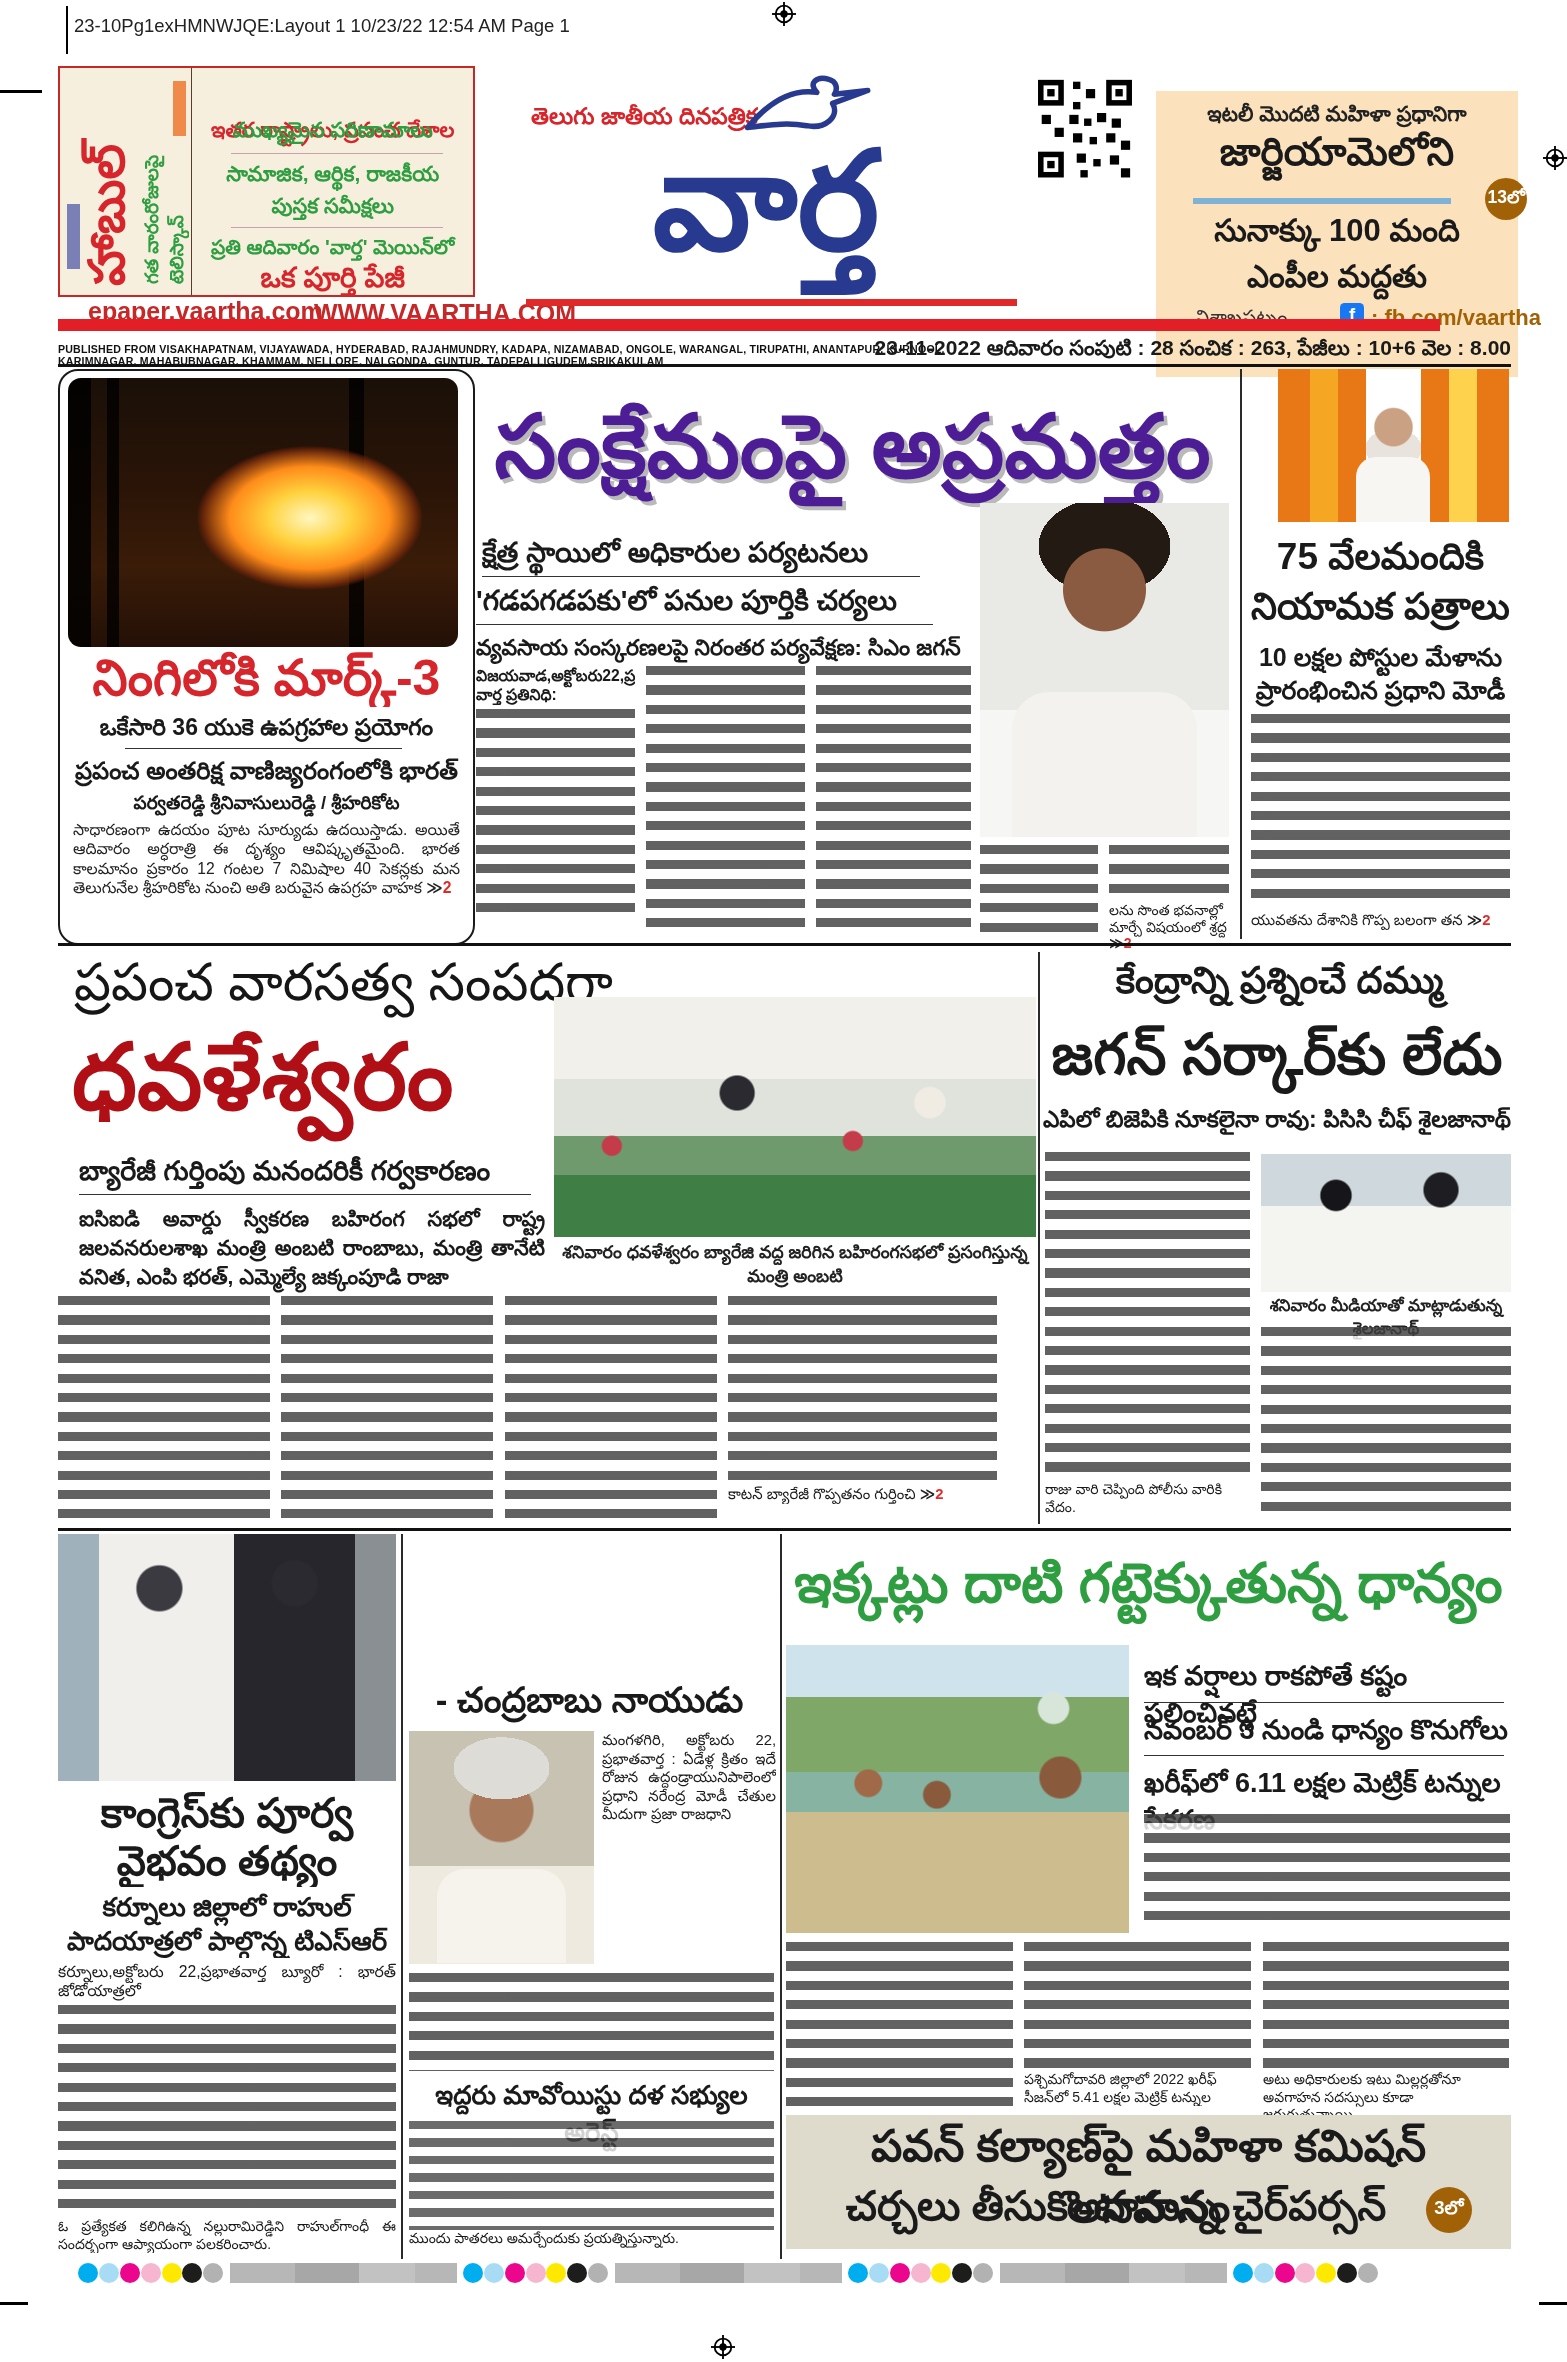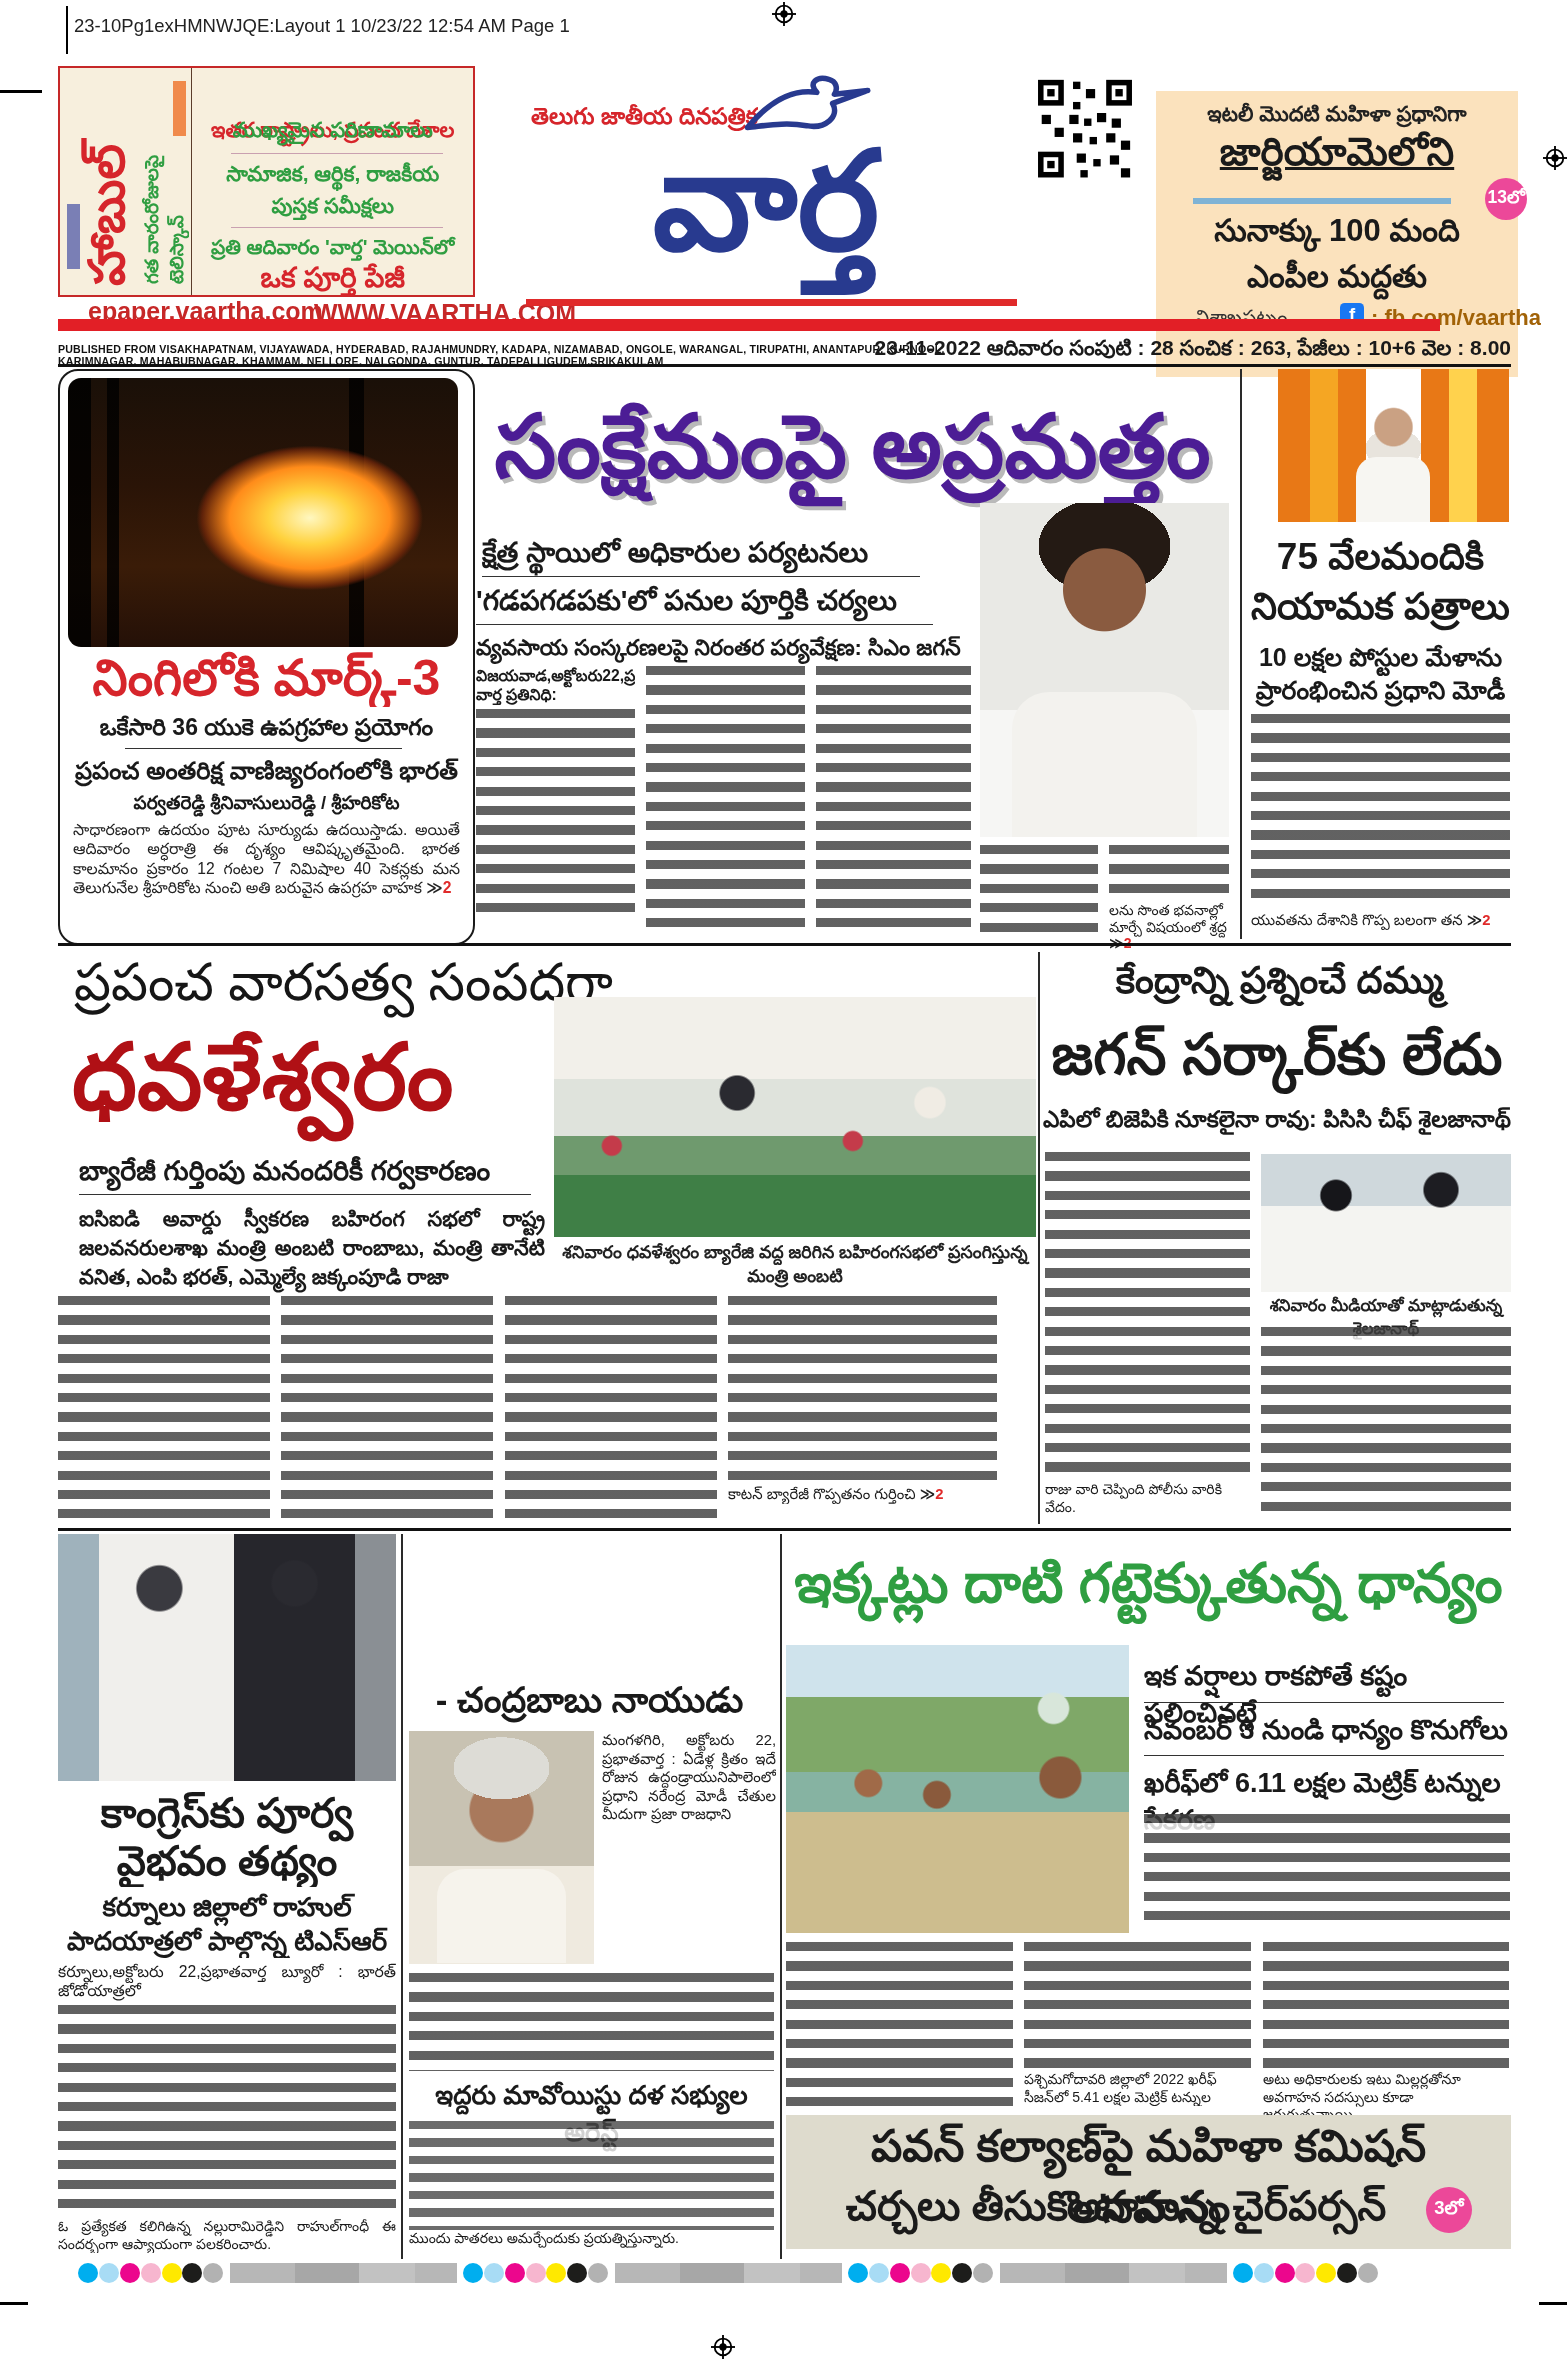--- a/index.html
+++ b/index.html
@@ -16,21 +16,21 @@
   .blu{color:#283a8f;}
   .oh{overflow:hidden;}
   .sim{background:repeating-linear-gradient(180deg,#3f3f3f 0px,#3f3f3f 9.2px,#ffffff 9.2px,#ffffff 19.4px);opacity:.82;}
   .sim14{background:repeating-linear-gradient(180deg,#474747 0px,#474747 8.3px,#ffffff 8.3px,#ffffff 17.5px);opacity:.8;}
   .vr{background:#2a2a2a;width:1.8px;}
   .hr{background:#111;height:2.8px;}
   .cap{font-size:17.5px;font-weight:bold;color:#222;}
   .lead{font-weight:bold;}
   .jump .n{color:#e02a2a;font-weight:800;}
   .jump .g{color:#222;font-weight:800;}
-  .badge{background:#ec4899;color:#fff;border-radius:50%;display:flex;align-items:center;justify-content:center;font-weight:800;}
+  .badge{background:#a16207;color:#fff;border-radius:50%;display:flex;align-items:center;justify-content:center;font-weight:800;}
   .photo{overflow:hidden;}
   .dot{width:20px;height:20px;border-radius:50%;display:inline-block;margin-right:0.9px;}
   .c1{background:#00aeef}.c2{background:#a8dcf5}.c3{background:#ec068d}.c4{background:#f7b6cf}
   .c5{background:#ffe900}.c6{background:#1d1d1b}.c7{background:#b2b2b2}
   .graybar{height:20px;background:repeating-linear-gradient(90deg,#b7b7b7 0 65px,#a7a7a7 65px 129px,#c2c2c2 129px 185px);}
   .fb{width:24px;height:24px;background:#1877f2;color:#fff;border-radius:4.6px;font-weight:800;font-size:18.5px;
       display:flex;align-items:center;justify-content:center;}
   .vtext{writing-mode:vertical-rl;transform:rotate(180deg);}
   p{margin:0;}
 </style>
@@ -117,21 +117,21 @@
         <rect x="22" y="41" width="5" height="5"></rect>
         <rect x="31" y="44" width="4" height="4"></rect>
       <rect x="40" y="42" width="5" height="5"></rect>
         <rect x="46" y="49" width="5" height="5"></rect>
         <rect x="24" y="50" width="4" height="4"></rect>
     </g>
   </svg>
 
   <div class="a" style="left:1156px;top:91px;width:362px;height:286px;background:#fbe2bd;">
     <div class="a c b oh" style="left:0;right:0;top:11px;font-size:21px;color:#222;">ఇటలీ మొదటి మహిళా ప్రధానిగా</div>
-    <div class="a c x oh" style="left:0;right:0;top:39px;font-size:39px;text-decoration:underline;">జార్జియామెలోని</div>
+    <div class="a c x oh" style="left:0;right:0;top:39px;font-size:39px;">జార్జియామెలోని</div>
     <div class="a" style="left:37px;top:107px;width:258px;height:5.5px;background:#7fb3d5;"></div>
     <div class="a badge" style="right:-9.2px;top:87px;width:42px;height:42px;font-size:17.5px;">13లో</div>
     <div class="a c x oh" style="left:0;right:0;top:122px;font-size:31px;">సునాక్కు 100 మంది</div>
     <div class="a c x oh" style="left:0;right:0;top:168px;font-size:31px;">ఎంపీల మద్దతు</div>
   </div>
   <div class="a oh" style="left:1195px;top:306px;font-size:20px;color:#333;">విశాఖపట్నం</div>
   <div class="a fb" style="left:1340px;top:303px;">f</div>
   <div class="a b oh" style="left:1371px;top:305px;font-size:22px;color:#a16207;">: fb.com/vaartha</div>
 
   <div class="a" style="left:58px;top:319px;width:1382px;height:12px;background:#e21f26;"></div>

